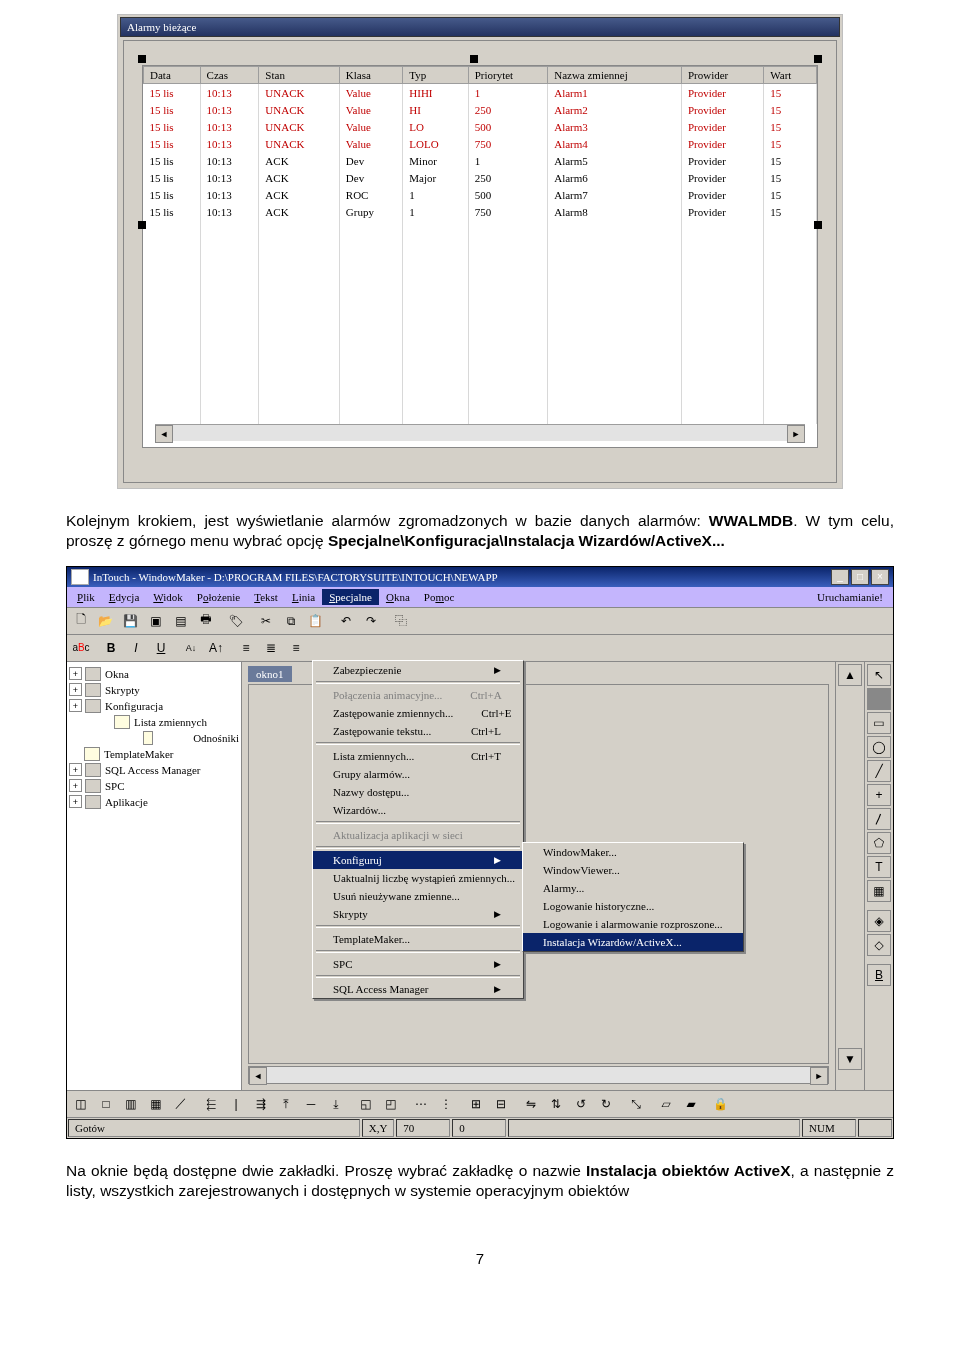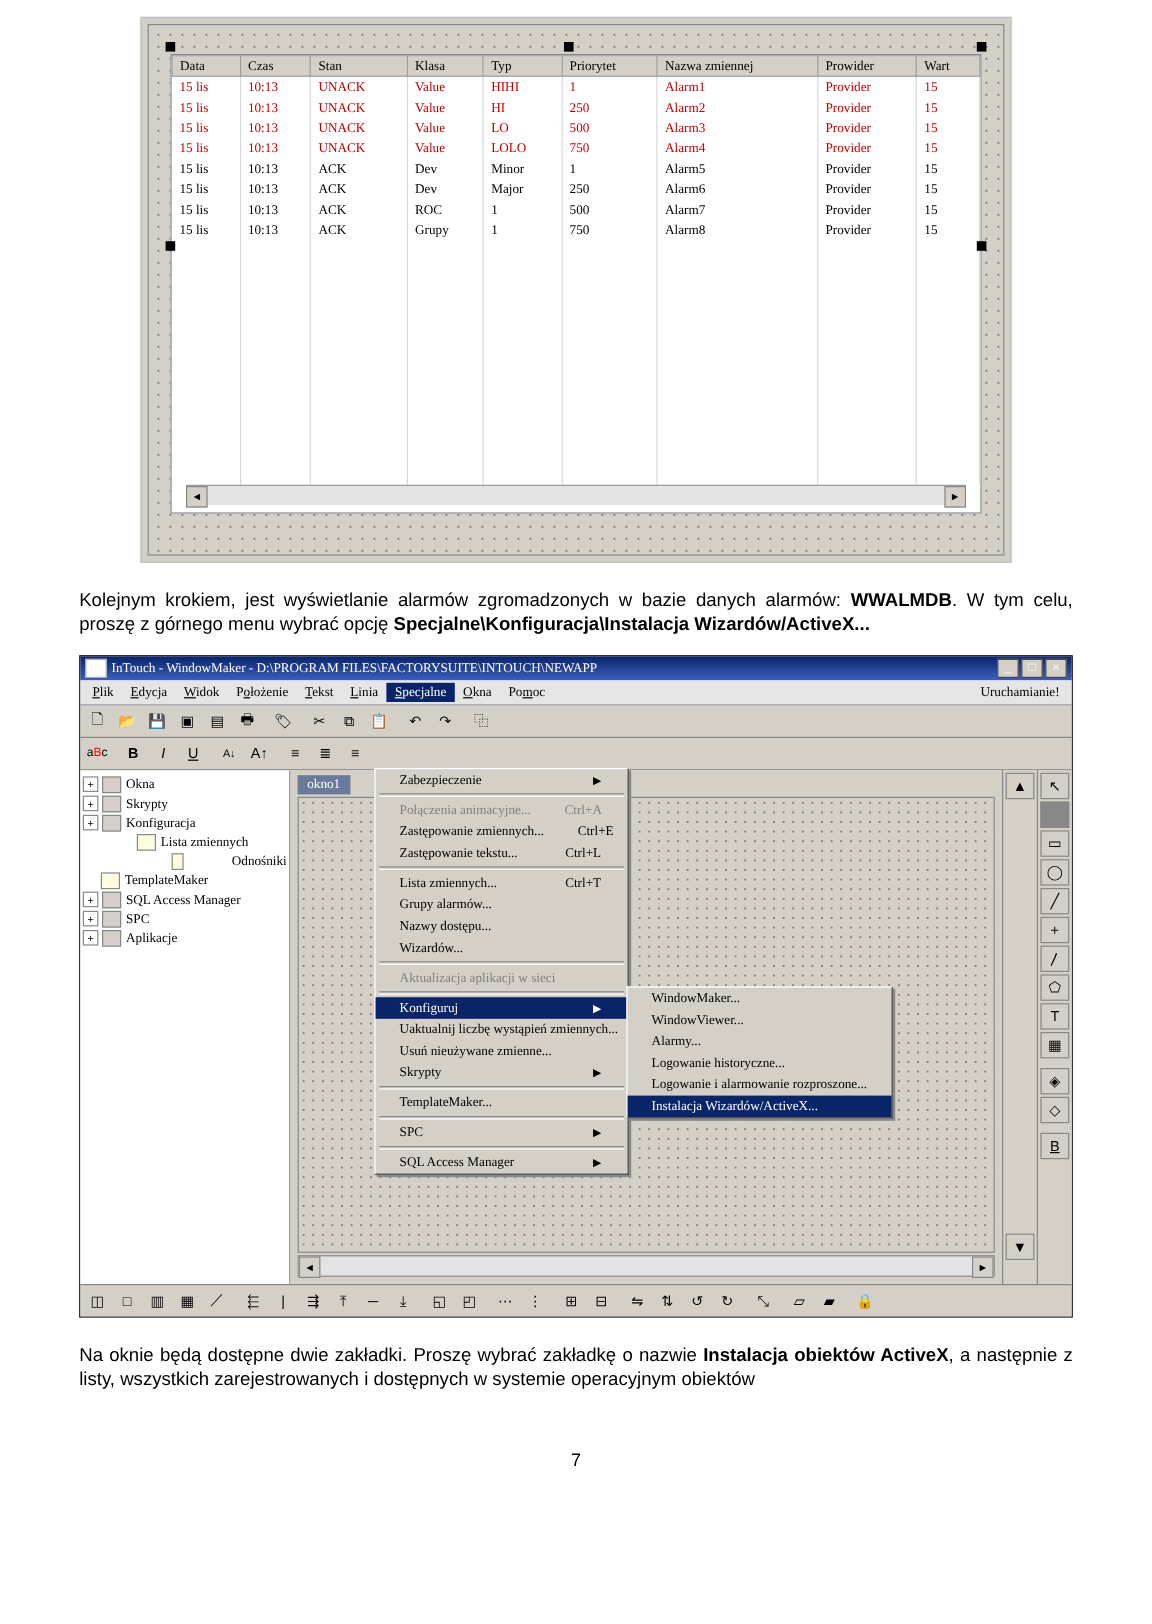--- a/index.html
+++ b/index.html
@@ -19,21 +19,21 @@
   .fig1-spacer{height:22px;}
   
   .para{margin:22px 66px 0 66px;font-size:15.5px;line-height:1.32;text-align:justify;}
   .bold{font-weight:700;}
   
   .fig2{width:826px;margin:14px auto 0 auto;border:1px solid #000;font:11px Tahoma;}
   .title2{background:linear-gradient(#0a246a,#3a5fbd);color:#fff;display:flex;align-items:center;padding:2px 4px;}
   .title2 .ico{width:16px;height:14px;background:#fff;border:1px solid #aaa;margin-right:4px;}
   .title2 .txt{flex:1;font-weight:400;}
   .title2 .winbtn{width:16px;height:14px;background:#d4d0c8;border:1px solid #444;margin-left:2px;display:flex;align-items:center;justify-content:center;font:10px Arial;}
-  .menubar{background:#e5e5e5;display:flex;border-bottom:1px solid #888;padding:2px 3px;}
+  .menubar{background:#c4b5fd;display:flex;border-bottom:1px solid #888;padding:2px 3px;}
   .menubar .mi{padding:2px 7px;}
   .menubar .mi u{text-decoration:underline;}
   .menubar .mi.sel{background:#0a246a;color:#fff;}
   .menubar .run{margin-left:auto;padding:2px 7px;}
   .toolbar{background:#d4d0c8;border-bottom:1px solid #888;display:flex;padding:2px;}
   .tb{width:22px;height:20px;border:1px solid #d4d0c8;margin-right:1px;display:flex;align-items:center;justify-content:center;font:12px Arial;}
   .tbsep{width:5px;}
   .body2{display:flex;background:#d4d0c8;}
   .tree{width:170px;border-right:1px solid #888;background:#fff;padding:4px 2px;height:420px;overflow:hidden;}
   .tree .node{display:flex;align-items:center;padding:1px 0;font:11px Tahoma;}
@@ -66,20 +66,21 @@
   .taskbar .task .ico{width:14px;height:12px;border:1px solid #888;background:#fff;margin-right:4px;}
   .taskbar .tray{margin-left:auto;border:1px inset #444;padding:2px 6px;display:flex;align-items:center;}
   .taskbar .tray .ti{width:14px;height:12px;margin-right:3px;}
   .pnum{text-align:center;margin-top:48px;font-size:15px;}
 </style>
 </head>
 <body>
 <div class="page">
 
 <div class="fig1">
+  <div class="fig1-title">Alarmy bieżące</div>
   <div class="fig1-workarea">
     <div class="fig1-handles">
       <div class="h" style="left:14px;top:14px;"></div>
           <div class="h" style="left:346px;top:14px;"></div>
           <div class="h" style="right:14px;top:14px;"></div>
       <div class="h" style="left:14px;top:180px;"></div>
           <div class="h" style="right:14px;top:180px;"></div>
     </div>
     <div class="fig1-table">
       <table class="alarm">
@@ -598,20 +599,29 @@
     <div class="tb">↻</div>
     <div class="tbsep"></div>
     <div class="tb">⤡</div>
     <div class="tbsep"></div>
     <div class="tb">▱</div>
     <div class="tb">▰</div>
     <div class="tbsep"></div>
     <div class="tb">🔒</div>
   </div>
 
+  <div class="status">
+    <div class="cell flex">Gotów</div>
+    <div class="cell">X,Y</div>
+    <div class="cell" style="width:40px;">70</div>
+    <div class="cell" style="width:40px;">0</div>
+    <div class="cell flex"></div>
+    <div class="cell" style="width:40px;">NUM</div>
+    <div class="cell" style="width:20px;"></div>
+  </div>
 
 </div>
 
 <p class="para">
   <span>Na oknie będą dostępne dwie zakładki. Proszę wybrać zakładkę o nazwie </span><span class="bold">Instalacja obiektów ActiveX</span><span>, a następnie z listy, wszystkich zarejestrowanych i dostępnych w systemie operacyjnym obiektów</span>
 </p>
 
 <div class="pnum">7</div>
 
 </div>

